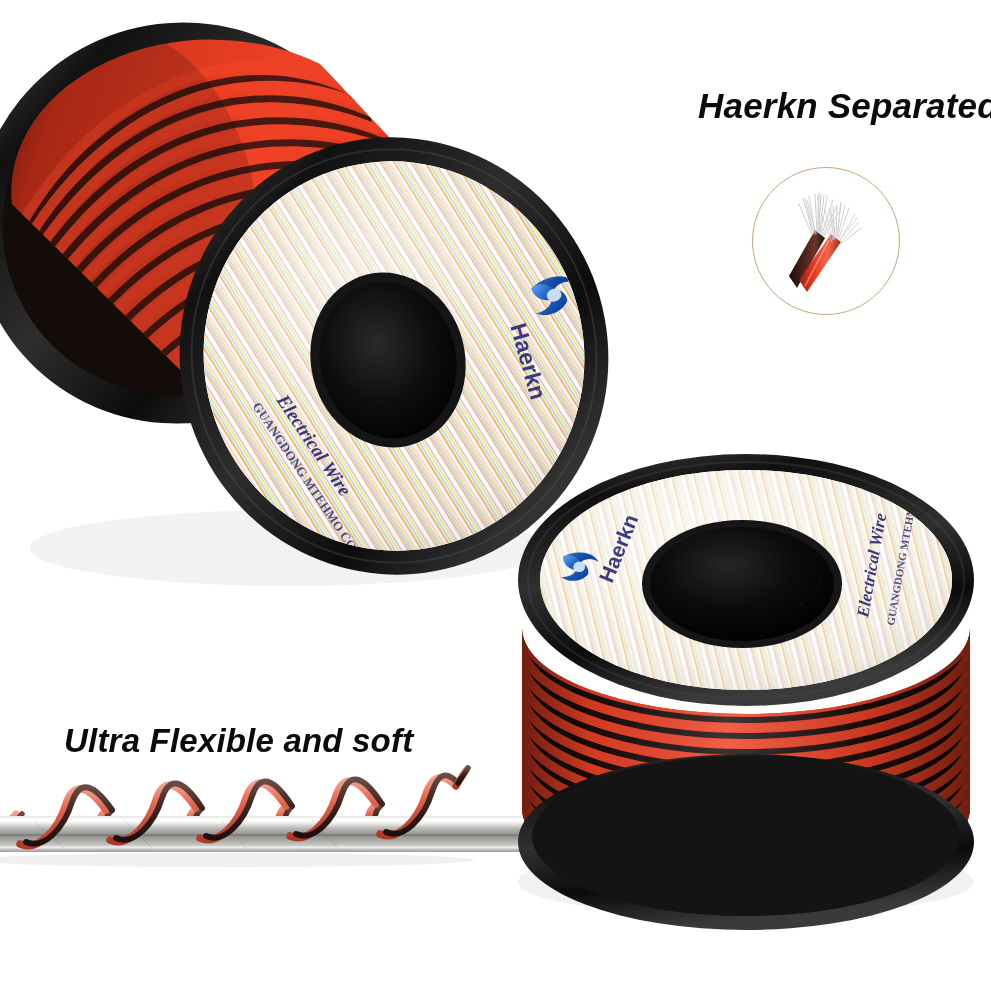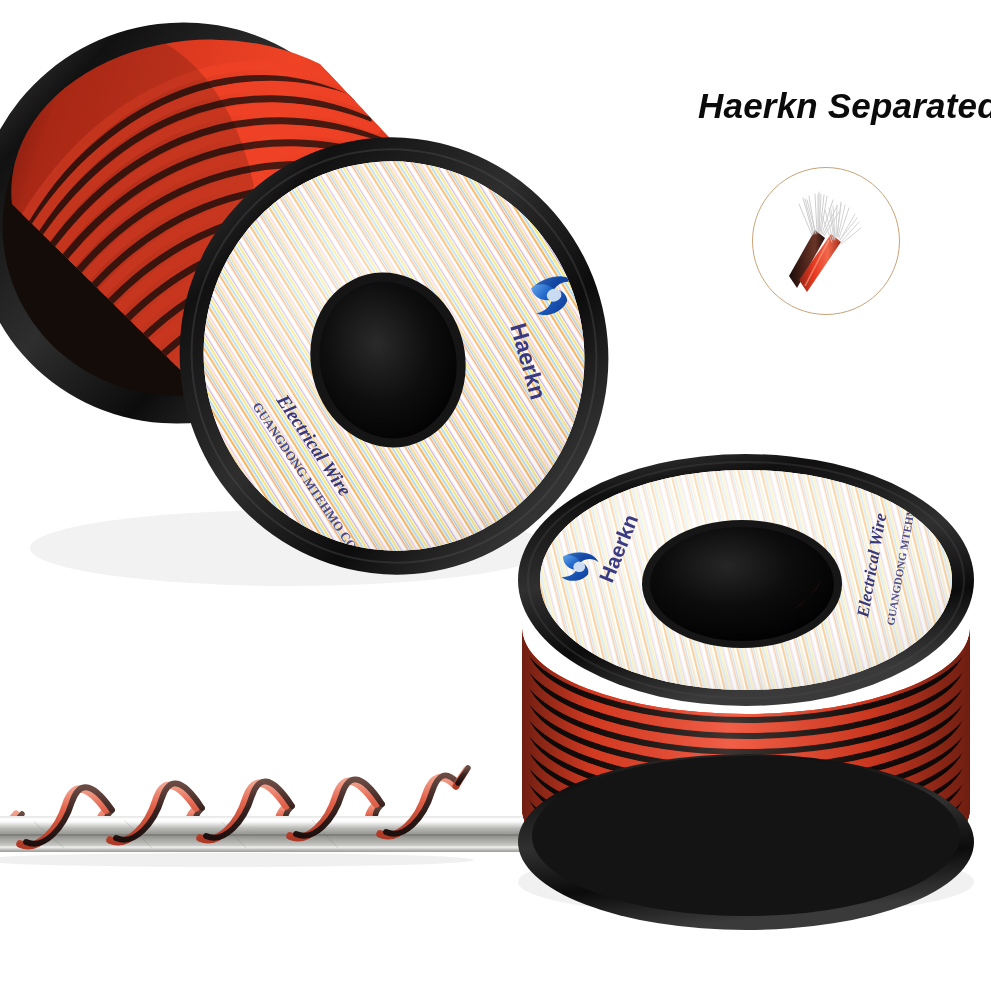--- a/index.html
+++ b/index.html
@@ -486,14 +486,15 @@
             <path d="M79,74 L68,46"></path>
               <path d="M88,76 L108,60"></path>
             <path d="M84,68 L88,34"></path>
               <path d="M82,72 L78,42"></path>
           </g>
         </g>
       </svg>
     </div>
   </div>
 
+  <div class="caption" id="cap-flex">Ultra Flexible and soft</div>
 
 </div>
 
 </body></html>

